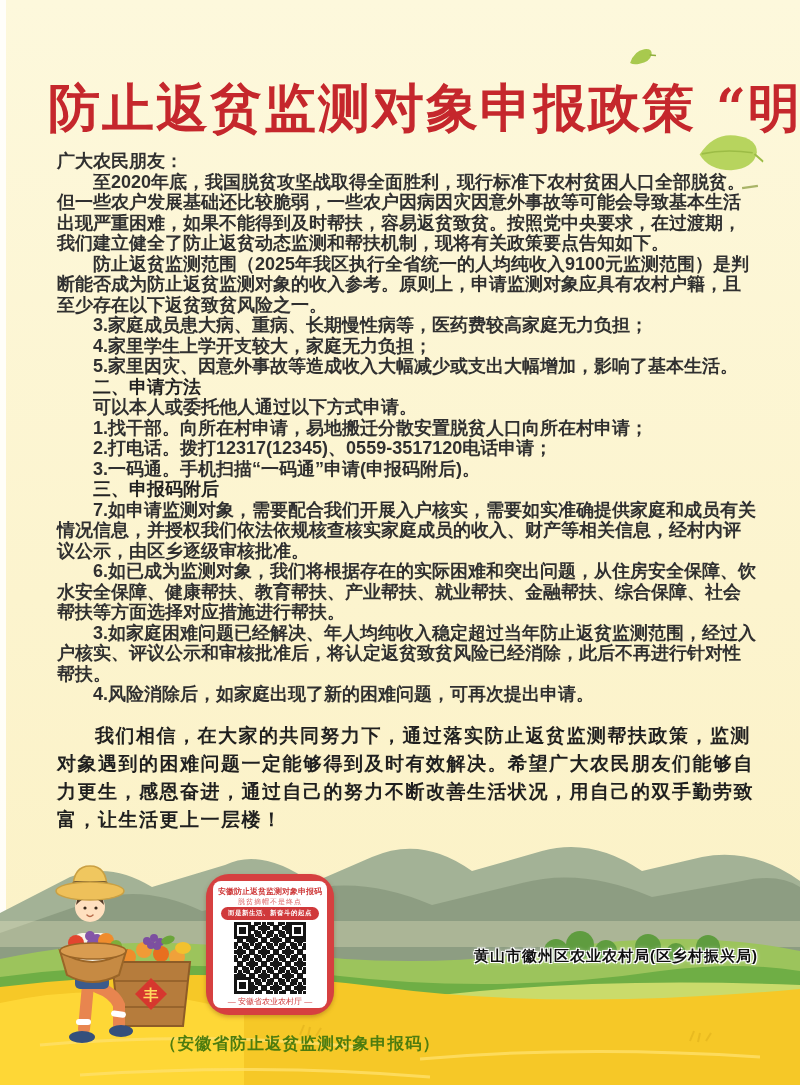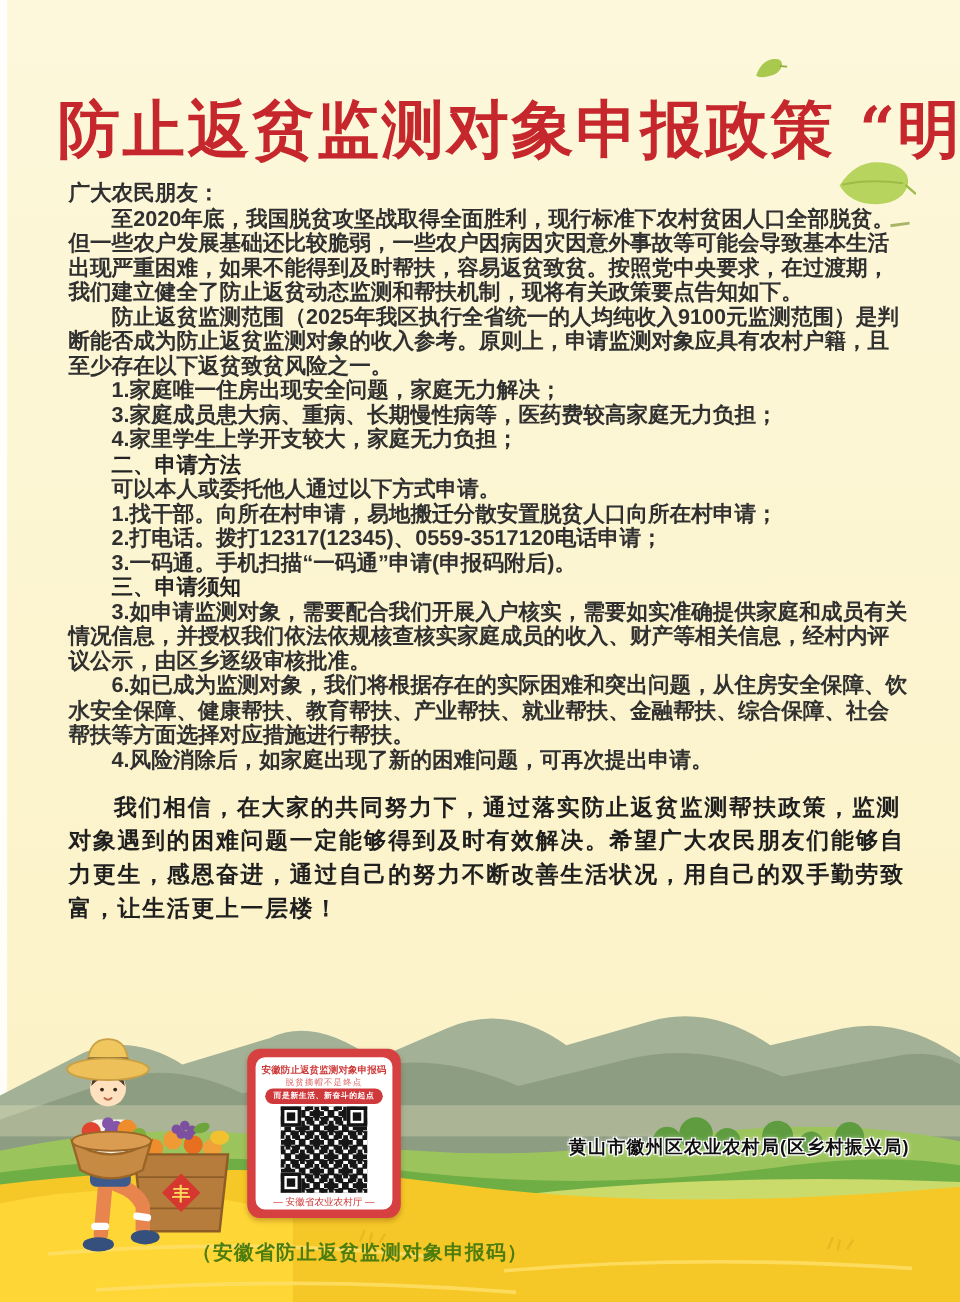--- a/index.html
+++ b/index.html
@@ -22,21 +22,21 @@
     margin-top:16px;font-family:"DejaVu Serif",serif;font-size:19px;line-height:28px;
     letter-spacing:1.5px;color:#1f1f1f;
   }
   
   .leaf{position:absolute}
   
   .landscape{position:absolute;left:0;top:835px;width:800px;height:250px}
   
   .qr-card{
     position:absolute;left:206px;top:874px;width:128px;height:141px;
-    background:#d64040;border-radius:11px;box-shadow:0 2px 4px rgba(120,60,20,.35);
+    background:#d64040;border-radius:23px;box-shadow:0 2px 4px rgba(120,60,20,.35);
     padding:7px;box-sizing:border-box;
   }
   .qr-inner{
     background:#fff;border-radius:8px;height:100%;box-sizing:border-box;
     display:flex;flex-direction:column;align-items:center;justify-content:space-between;
     padding:5px 2px 4px;
   }
   .qr-title{font-size:8px;font-weight:900;color:#cf3a3a;white-space:nowrap}
   .qr-sub{font-size:7px;color:#d66;letter-spacing:1px;white-space:nowrap}
   .qr-pill{
@@ -82,33 +82,34 @@
   <line x1="0" y1="3" x2="16" y2="3" stroke="#a9b467" stroke-width="2.4" stroke-linecap="round"></line>
 </svg>
 
 <div class="poster-title">防止返贫监测对象申报政策 “明白纸”</div>
 
 <div class="doc">
   <p class="salut">广大农民朋友：</p>
   <p>至2020年底，我国脱贫攻坚战取得全面胜利，现行标准下农村贫困人口全部脱贫。但一些农户发展基础还比较脆弱，一些农户因病因灾因意外事故等可能会导致基本生活出现严重困难，如果不能得到及时帮扶，容易返贫致贫。按照党中央要求，在过渡期，我们建立健全了防止返贫动态监测和帮扶机制，现将有关政策要点告知如下。</p>
 
   <p>防止返贫监测范围（2025年我区执行全省统一的人均纯收入9100元监测范围）是判断能否成为防止返贫监测对象的收入参考。原则上，申请监测对象应具有农村户籍，且至少存在以下返贫致贫风险之一。</p>
-  <p>1.家庭唯一住房出现安全问题，家庭无力解决；</p>
   <p>3.家庭成员患大病、重病、长期慢性病等，医药费较高家庭无力负担；</p>
   <p>4.家里学生上学开支较大，家庭无力负担；</p>
+  <p>5.家里因灾、因意外事故等造成收入大幅减少或支出大幅增加，影响了基本生活。</p>
 
   <p class="head">二、申请方法</p>
   <p>可以本人或委托他人通过以下方式申请。</p>
   <p>1.找干部。向所在村申请，易地搬迁分散安置脱贫人口向所在村申请；</p>
   <p>2.打电话。拨打12317(12345)、0559-3517120电话申请；</p>
   <p>3.一码通。手机扫描“一码通”申请(申报码附后)。</p>
 
-  <p class="head">三、申请须知</p>
-  <p>3.如申请监测对象，需要配合我们开展入户核实，需要如实准确提供家庭和成员有关情况信息，并授权我们依法依规核查核实家庭成员的收入、财产等相关信息，经村内评议公示，由区乡逐级审核批准。</p>
+  <p class="head">三、申报码附后</p>
+  <p>7.如申请监测对象，需要配合我们开展入户核实，需要如实准确提供家庭和成员有关情况信息，并授权我们依法依规核查核实家庭成员的收入、财产等相关信息，经村内评议公示，由区乡逐级审核批准。</p>
   <p>6.如已成为监测对象，我们将根据存在的实际困难和突出问题，从住房安全保障、饮水安全保障、健康帮扶、教育帮扶、产业帮扶、就业帮扶、金融帮扶、综合保障、社会帮扶等方面选择对应措施进行帮扶。</p>
+  <p>3.如家庭困难问题已经解决、年人均纯收入稳定超过当年防止返贫监测范围，经过入户核实、评议公示和审核批准后，将认定返贫致贫风险已经消除，此后不再进行针对性帮扶。</p>
   <p>4.风险消除后，如家庭出现了新的困难问题，可再次提出申请。</p>
 
   <p class="closing">我们相信，在大家的共同努力下，通过落实防止返贫监测帮扶政策，监测对象遇到的困难问题一定能够得到及时有效解决。希望广大农民朋友们能够自力更生，感恩奋进，通过自己的努力不断改善生活状况，用自己的双手勤劳致富，让生活更上一层楼！</p>
 </div>
 
 <svg class="landscape" viewBox="0 0 800 250">
 
   <path d="M0,78 L70,42 Q110,26 152,52 L225,30 Q262,12 312,48 L372,22 Q422,0 472,36 L542,16 Q592,2 642,36 L702,22 Q752,12 800,46 V250 H0 Z" fill="#a3b296"></path>
   <path d="M0,98 L92,66 Q142,48 202,76 L302,56 Q362,40 432,70 L522,48 Q582,32 652,62 L742,46 Q778,38 800,52 V250 H0 Z" fill="#8b9b80" opacity="0.92"></path>
   <rect x="0" y="86" width="800" height="26" fill="#fcf4ce" opacity="0.28"></rect>

